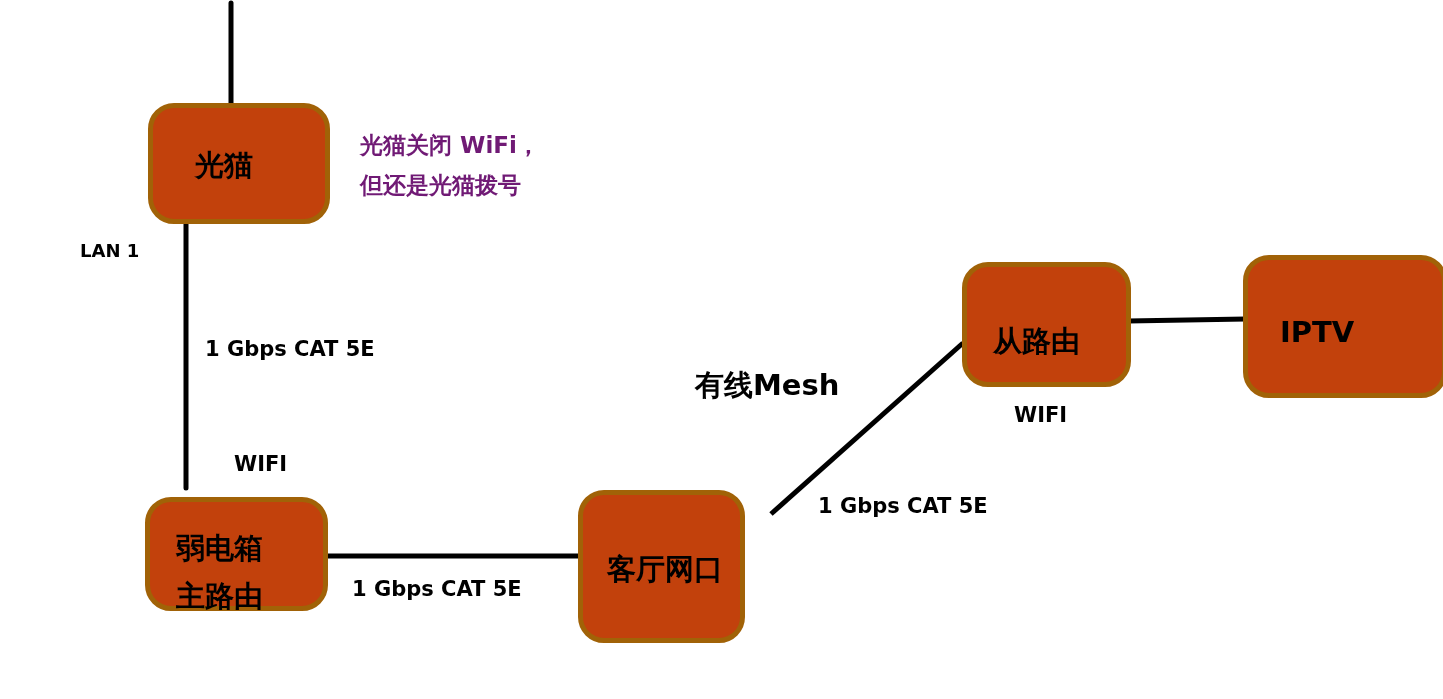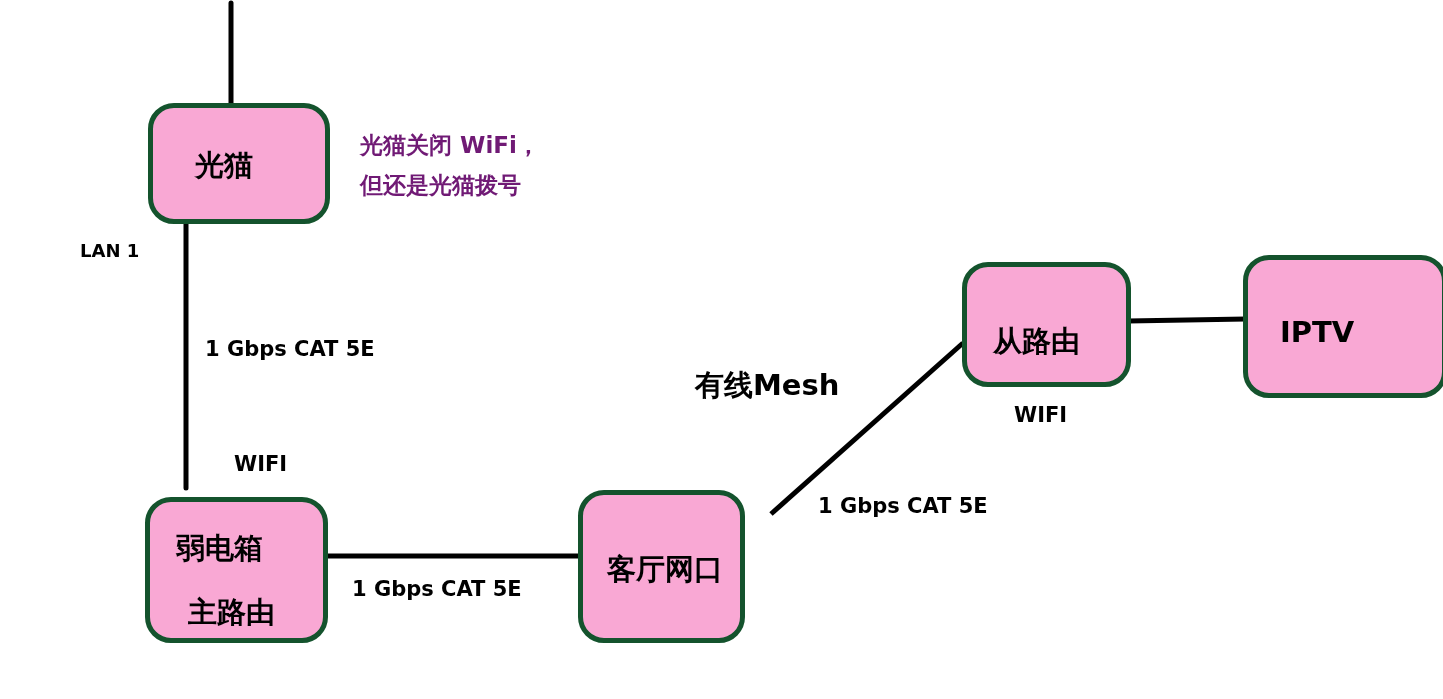--- a/index.html
+++ b/index.html
@@ -18,23 +18,23 @@
     svg.wires {
       position: absolute;
       left: 0;
       top: 0;
       width: 1443px;
       height: 699px;
     }
     .node {
       position: absolute;
       box-sizing: border-box;
-      border: 5px solid #14532d;
+      border: 5px solid #a16207;
       border-radius: 26px;
-      background: #f9a8d4;
+      background: #c2410c;
       padding-left: 35px;
     }
     .node-label {
       position: absolute;
       font-weight: bold;
       white-space: nowrap;
       line-height: 1;
     }
     .label {
       position: absolute;
@@ -72,23 +72,23 @@
   <div>光猫关闭 WiFi，</div>
   <div>但还是光猫拨号</div>
 </div>
 
 <span class="label xs" style="left:80px; top:242px;">LAN 1</span>
 
 <span class="label sm" style="left:205px; top:339px;">1 Gbps CAT 5E</span>
 
 <span class="label sm" style="left:234px; top:454px;">WIFI</span>
 
-<div class="node" style="left:145px; top:497px; width:183px; height:146px;">
+<div class="node" style="left:145px; top:497px; width:183px; height:114px;">
   <span class="node-label big" style="left:26px; top:32px;">弱电箱</span>
-  <span class="node-label big" style="left:26px; top:96px;margin-left:12px;">主路由</span>
+  <span class="node-label big" style="left:26px; top:80px;">主路由</span>
 </div>
 
 <span class="label sm" style="left:352px; top:579px;">1 Gbps CAT 5E</span>
 
 <div class="node" style="left:578px; top:490px; width:167px; height:153px;">
   <span class="node-label big" style="left:24px; top:60px;">客厅网口</span>
 </div>
 
 <span class="label big" style="left:695px; top:371px;">有线Mesh</span>
 

